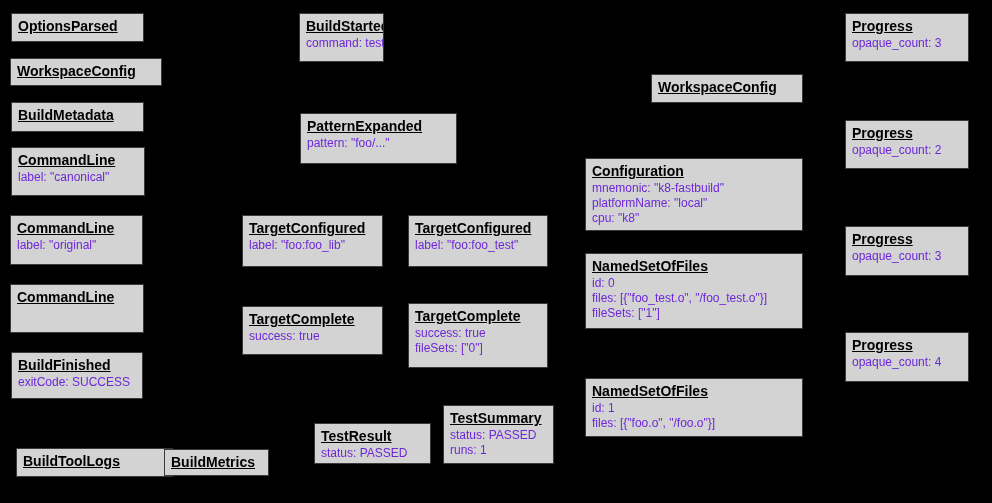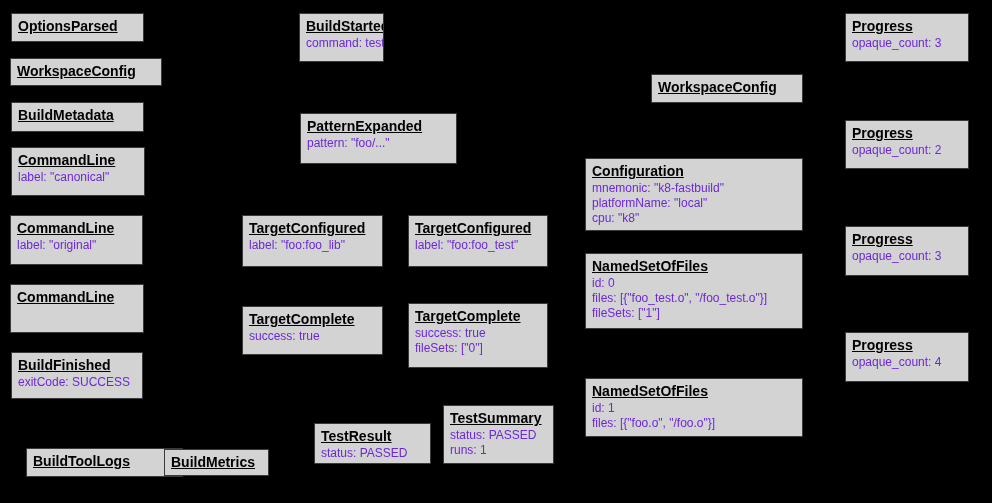--- a/index.html
+++ b/index.html
@@ -90,21 +90,21 @@
 
   <div class="node" style="left:11px;top:352px;width:132px;height:47px">
     <div class="node-title">
         <div class="title-line">BuildFinished</div>
       </div>
     <div class="node-body">
         <div class="body-line">exitCode: SUCCESS</div>
       </div>
   </div>
 
-  <div class="node" style="left:26px;top:448px;width:157px;height:29px">
+  <div class="node" style="left:16px;top:448px;width:157px;height:29px">
     <div class="node-title">
         <div class="title-line">BuildToolLogs</div>
       </div>
   </div>
 
   <div class="node" style="left:164px;top:449px;width:105px;height:27px">
     <div class="node-title">
         <div class="title-line">BuildMetrics</div>
       </div>
   </div>

